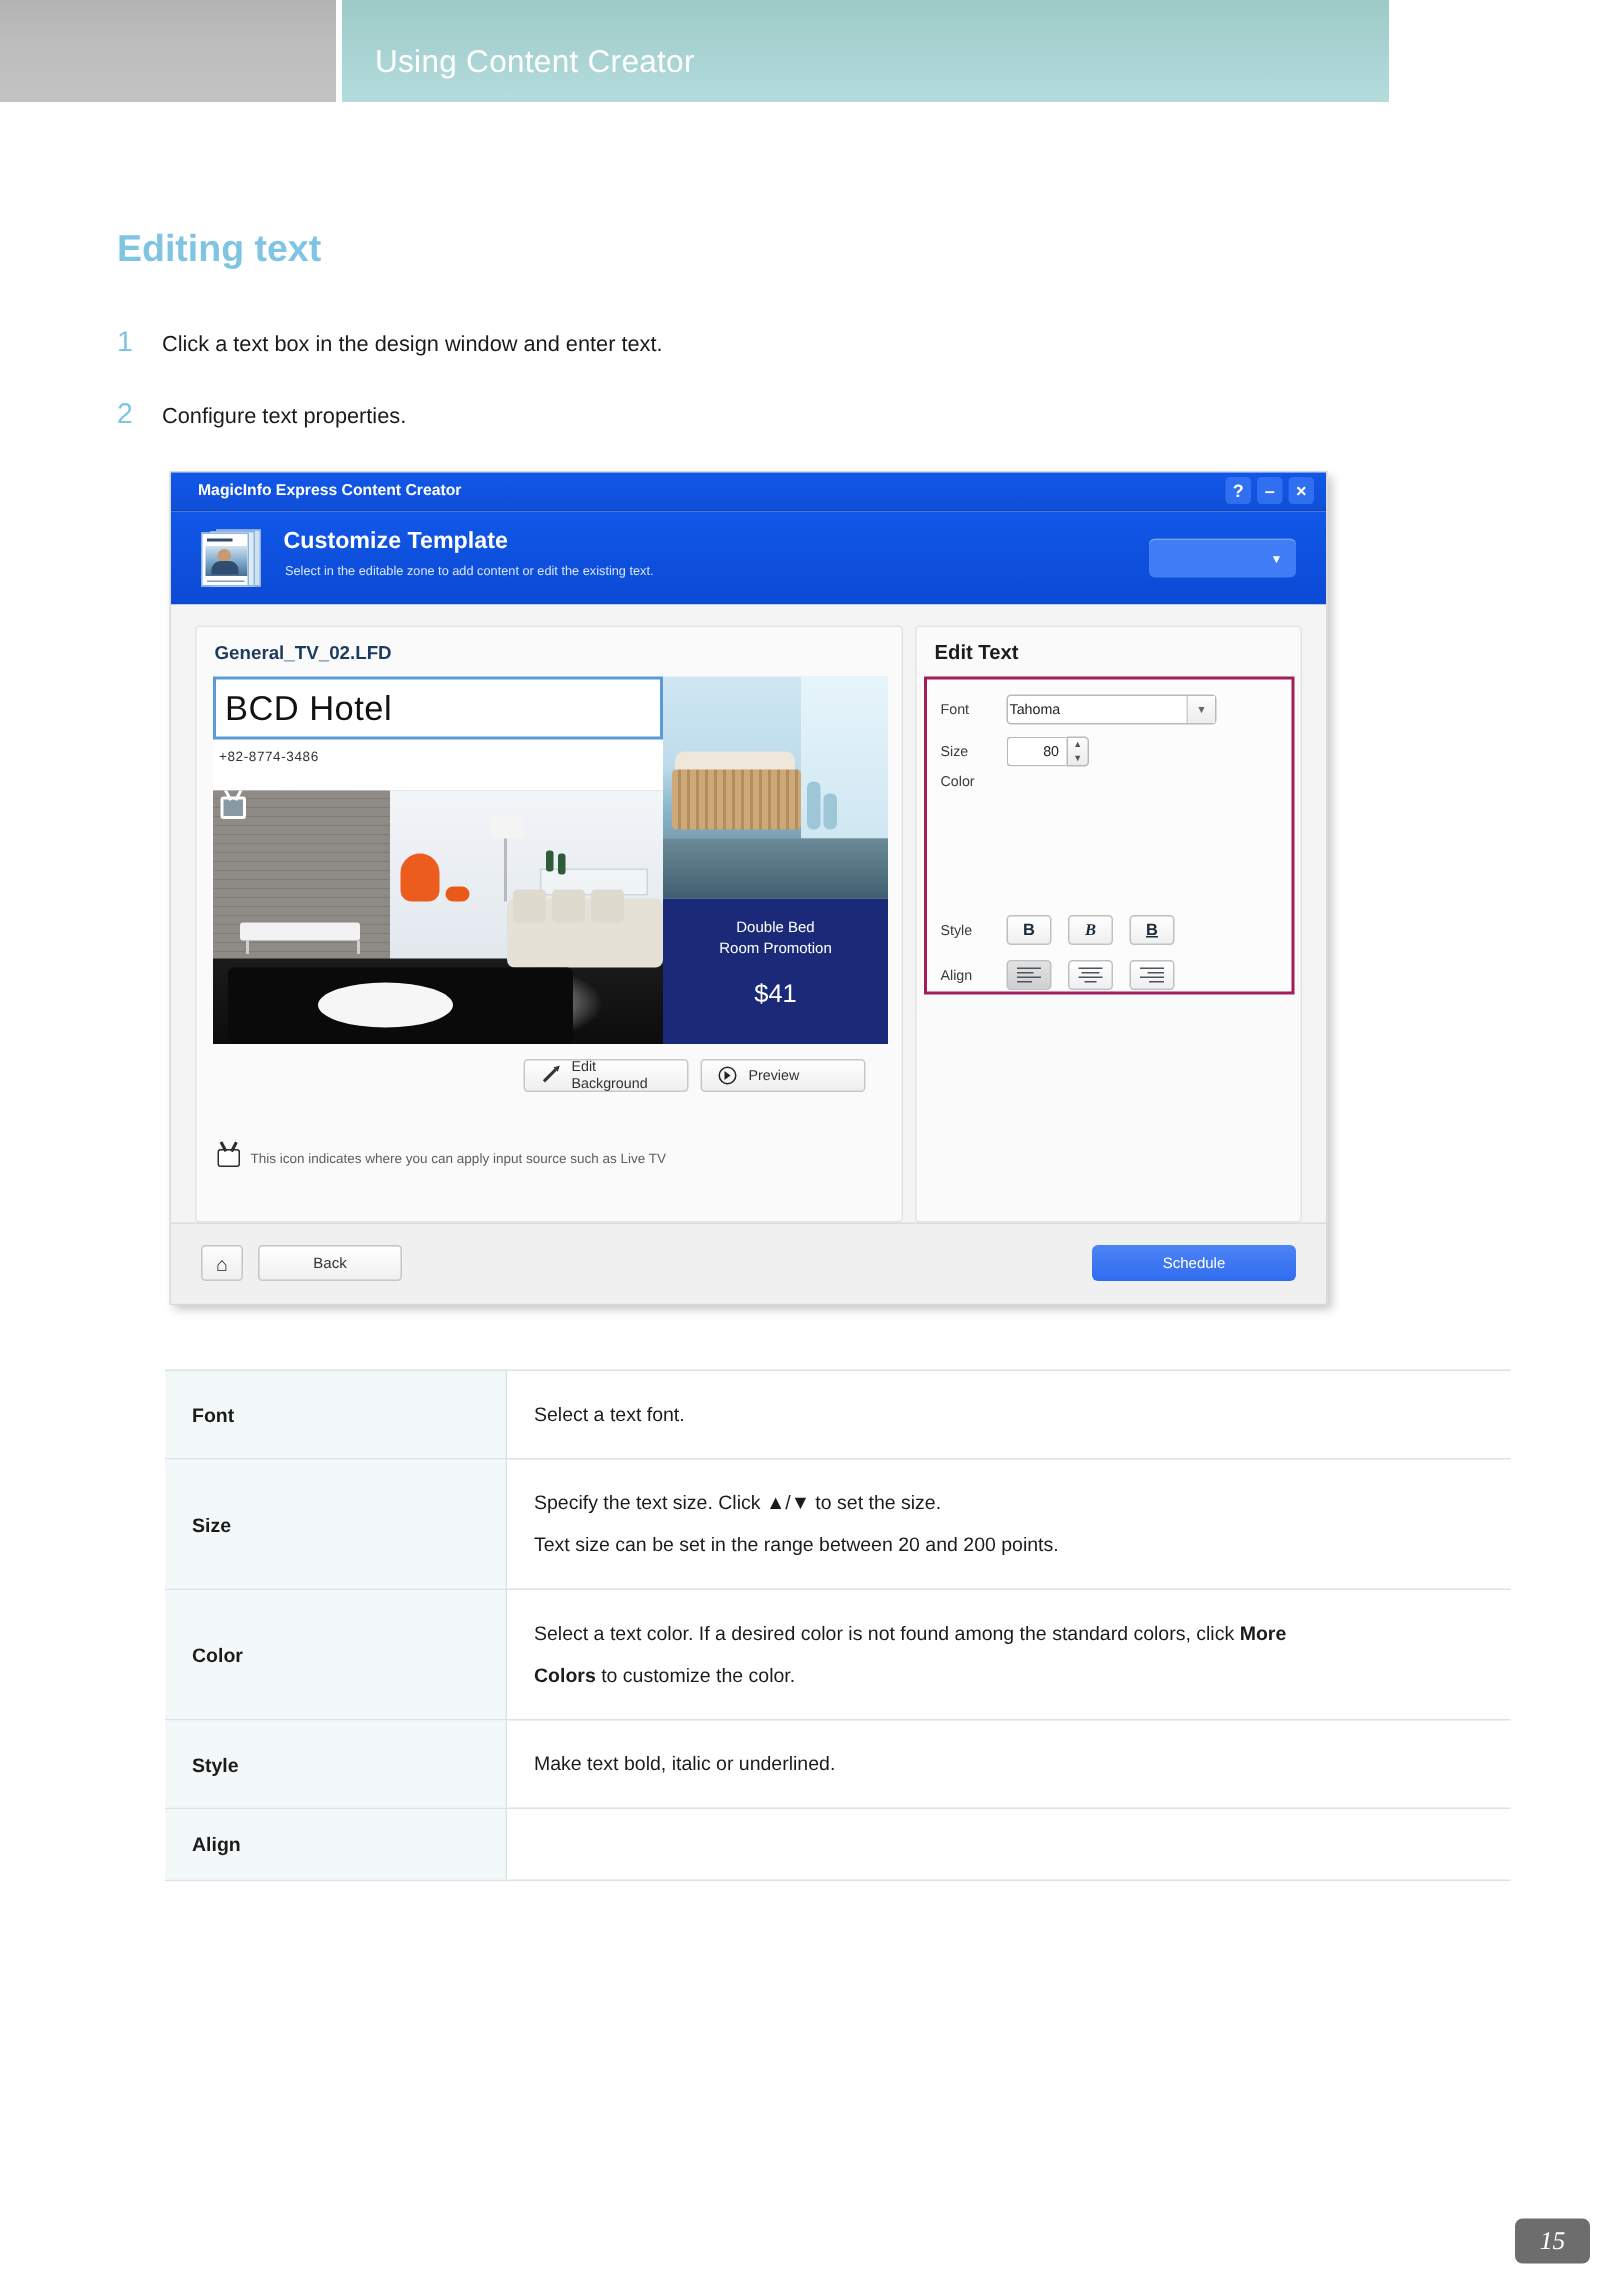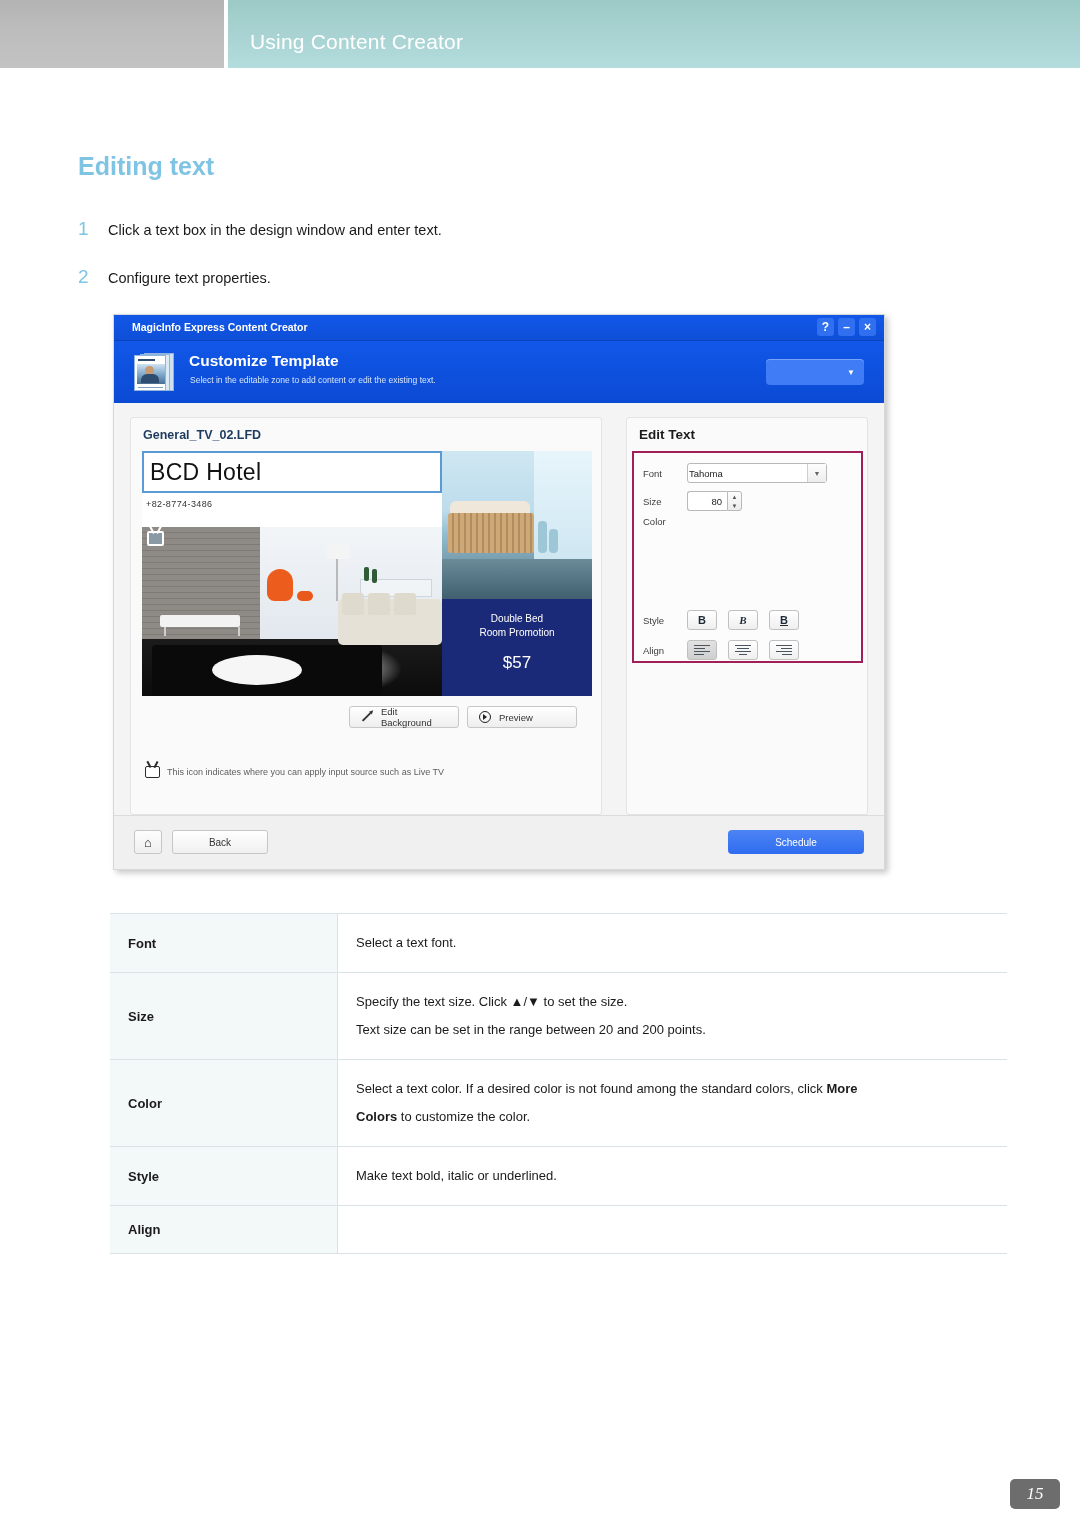--- a/index.html
+++ b/index.html
@@ -4,21 +4,21 @@
 <style>
   * { box-sizing: border-box; margin: 0; padding: 0; }
   html, body {
     width: 1080px; height: 1527px;
     background: #ffffff;
     font-family: "Liberation Sans", sans-serif;
     overflow: hidden;
   }
 
   
-  .page-header { position: relative; width: 1080px; height: 68px; }
+  .page-header { position: relative; width: 926px; height: 68px; }
   .hdr-gray {
     position: absolute; left: 0; top: 0; width: 224px; height: 68px;
     background: linear-gradient(180deg, #b3b3b3 0%, #bcbcbc 40%, #c3c3c3 100%);
   }
   .hdr-teal {
     position: absolute; left: 228px; top: 0; right: 0; height: 68px;
     background: linear-gradient(180deg, #9ccac7 0%, #a9d3d2 50%, #b3dcdd 100%);
   }
   .hdr-title {
     position: absolute; left: 250px; top: 30px;
@@ -117,21 +117,21 @@
   }
   .savebtn .arw {
     width: 26px; display: flex; align-items: center; justify-content: center;
     font-size: 8px; color: #ffffff;
   }
 
   
   .appbody {
     position: relative; height: 412px;
     background: #f4f4f4; padding: 14px 16px 0 16px;
-    display: flex; gap: 24px;
+    display: flex; gap: 8px;
   }
   .panel-left {
     width: 472px; background: #fafafa;
     border: 1px solid #e3e3e3; border-radius: 3px;
     position: relative;
   }
   .panel-right {
     flex: 1; background: #fafafa;
     border: 1px solid #e3e3e3; border-radius: 3px;
     position: relative;
@@ -525,21 +525,21 @@
             <div class="wick"></div>
             <div class="vase v1"></div>
               <div class="vase v2"></div>
             <div class="floor"></div>
           </div>
           <div class="promo">
             <div class="p1">
               <div>Double Bed</div>
               <div>Room Promotion</div>
             </div>
-            <div class="price">$57</div>
+            <div class="price">$41</div>
           </div>
         </div>
       </div>
 
       <div class="canvas-actions">
         <div class="cbtn">
           <span class="ic">
               <span class="pencil"></span>
             </span>
           <span class="lbl">Edit Background</span>

